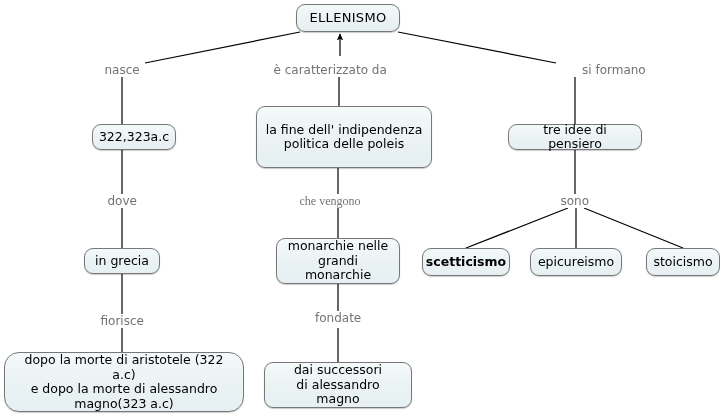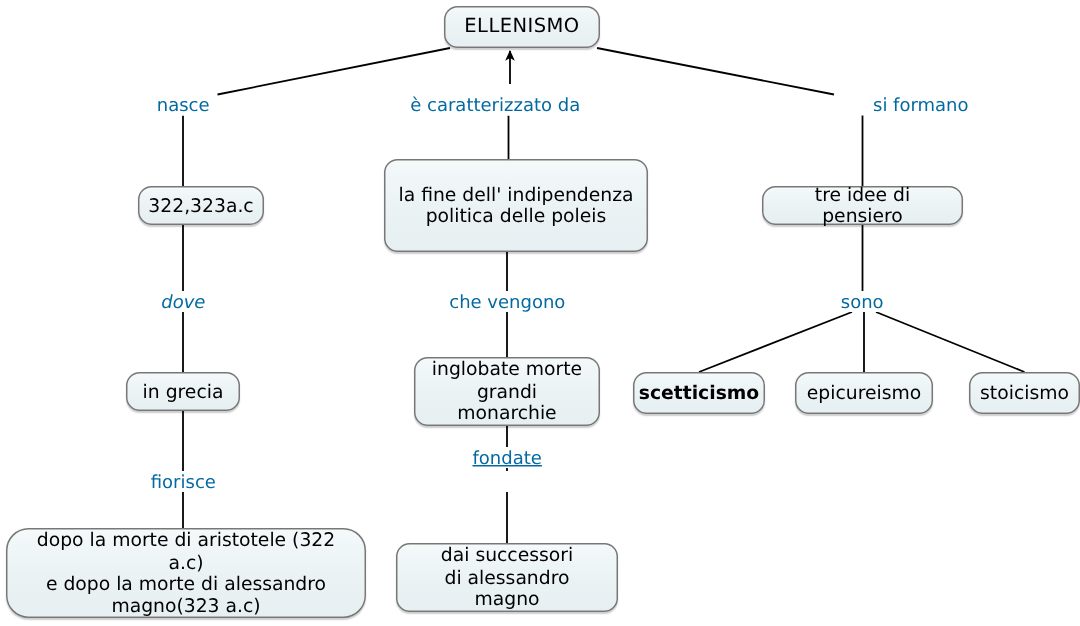--- a/index.html
+++ b/index.html
@@ -43,21 +43,21 @@
     box-shadow: 0 1px 1px rgba(0,0,0,0.20);
     padding: 2px 8px;
   }
   .node.root {
     font-size: 13px;
     letter-spacing: 0.3px;
   }
   .link-label {
     position: absolute;
     box-sizing: border-box;
-    color: #0369a1;
+    color: #737373;
     font-size: 12px;
     line-height: 14px;
     text-align: center;
     white-space: nowrap;
     background: #ffffff;
     padding: 0 2px;
   }
 </style>
 </head>
 <body>
@@ -90,34 +90,34 @@
         <path d="M 338,328 L 338,362" stroke="#000000" stroke-width="1.2" fill="none"></path>
       </g>
   </svg>
   <div id="node-layer">
       <div class="node root" style="left: 296px; top: 4px; width: 104px; height: 28px;">ELLENISMO</div>
       <div class="node" style="left: 80px; top: 124px; width: 84px; height: 26px; margin-left: 12px;">322,323a.c</div>
       <div class="node" style="left: 256px; top: 106px; width: 176px; height: 62px;">la fine dell' indipendenza
 politica delle poleis</div>
       <div class="node" style="left: 508px; top: 124px; width: 134px; height: 26px;">tre idee di pensiero</div>
       <div class="node" style="left: 84px; top: 248px; width: 76px; height: 26px;">in grecia</div>
-      <div class="node" style="left: 276px; top: 238px; width: 124px; height: 46px;">inglobate morte
+      <div class="node" style="left: 276px; top: 238px; width: 124px; height: 46px;">monarchie nelle
 grandi monarchie</div>
       <div class="node" style="left: 422px; top: 248px; width: 88px; height: 28px; font-weight: bold;">scetticismo</div>
       <div class="node" style="left: 530px; top: 248px; width: 92px; height: 28px;">epicureismo</div>
       <div class="node" style="left: 646px; top: 248px; width: 74px; height: 28px;">stoicismo</div>
       <div class="node" style="left: 4px; top: 352px; width: 240px; height: 60px; border-radius: 15px;">dopo la morte di aristotele (322 a.c)
 e dopo la morte di alessandro
 magno(323 a.c)</div>
       <div class="node" style="left: 264px; top: 362px; width: 148px; height: 46px;">dai successori
 di alessandro magno</div>
     </div>
   <div id="label-layer">
       <div class="link-label" style="left: 102.5px; top: 63px;">nasce</div>
       <div class="link-label" style="left: 271.5px; top: 63px;">è caratterizzato da</div>
       <div class="link-label" style="left: 541px; top: 63px; margin-left: 39px;">si formano</div>
-      <div class="link-label" style="left: 105.5px; top: 194px; font-style: italic;">dove</div>
-      <div class="link-label" style="left: 297.5px; top: 194px;">che vengono</div>
+      <div class="link-label" style="left: 105.5px; top: 194px;">dove</div>
+      <div class="link-label" style="left: 297.5px; top: 194px; font-family: Liberation Serif, serif;">che vengono</div>
       <div class="link-label" style="left: 558.5px; top: 194px;">sono</div>
       <div class="link-label" style="left: 98.5px; top: 314px;">fiorisce</div>
-      <div class="link-label" style="left: 313px; top: 298px; text-decoration: underline;">fondate</div>
+      <div class="link-label" style="left: 313px; top: 311px;">fondate</div>
     </div>
 </div>
 
 </body></html>

